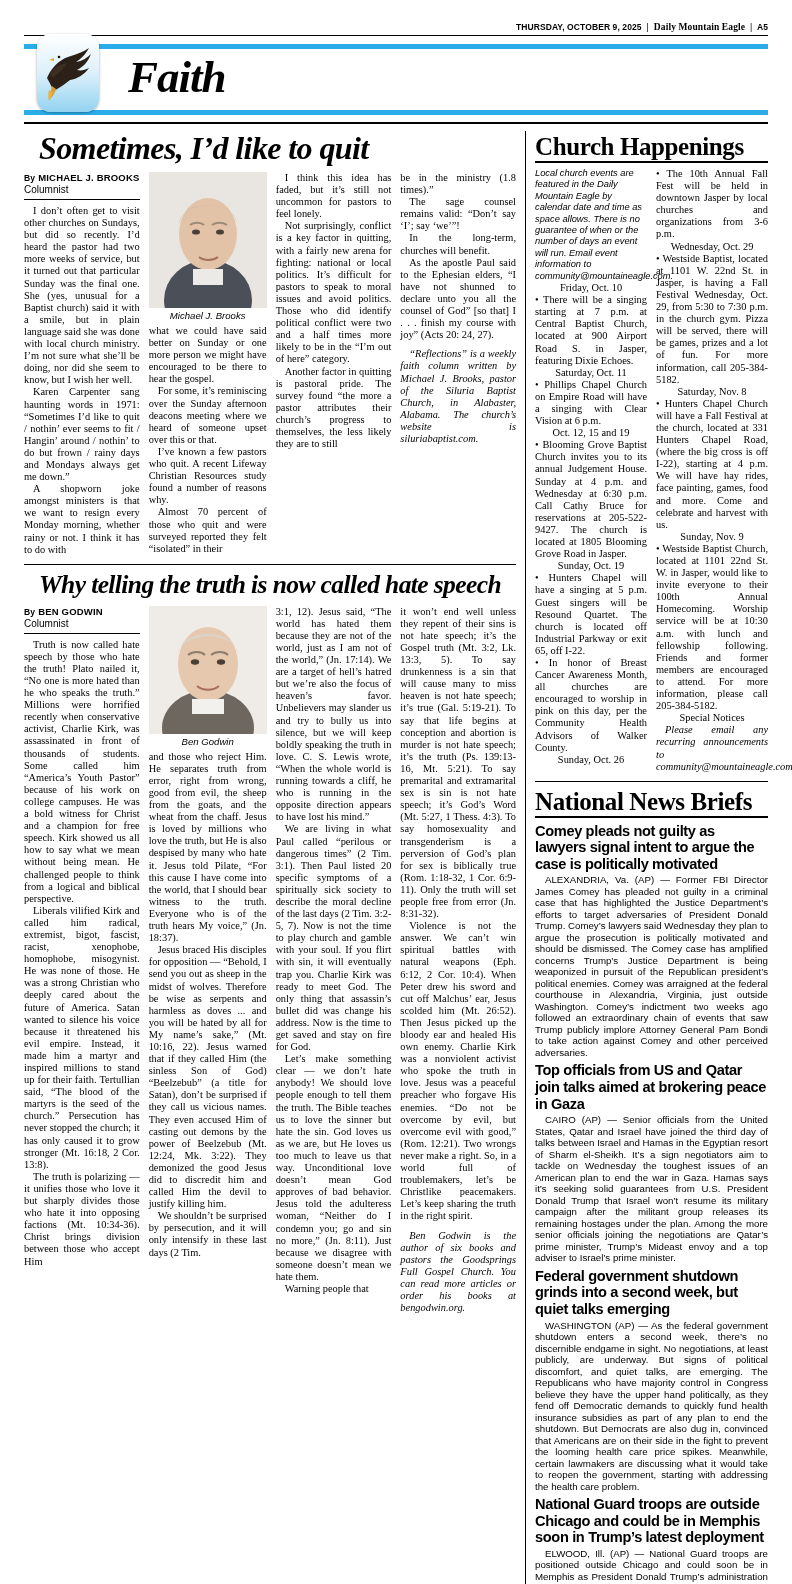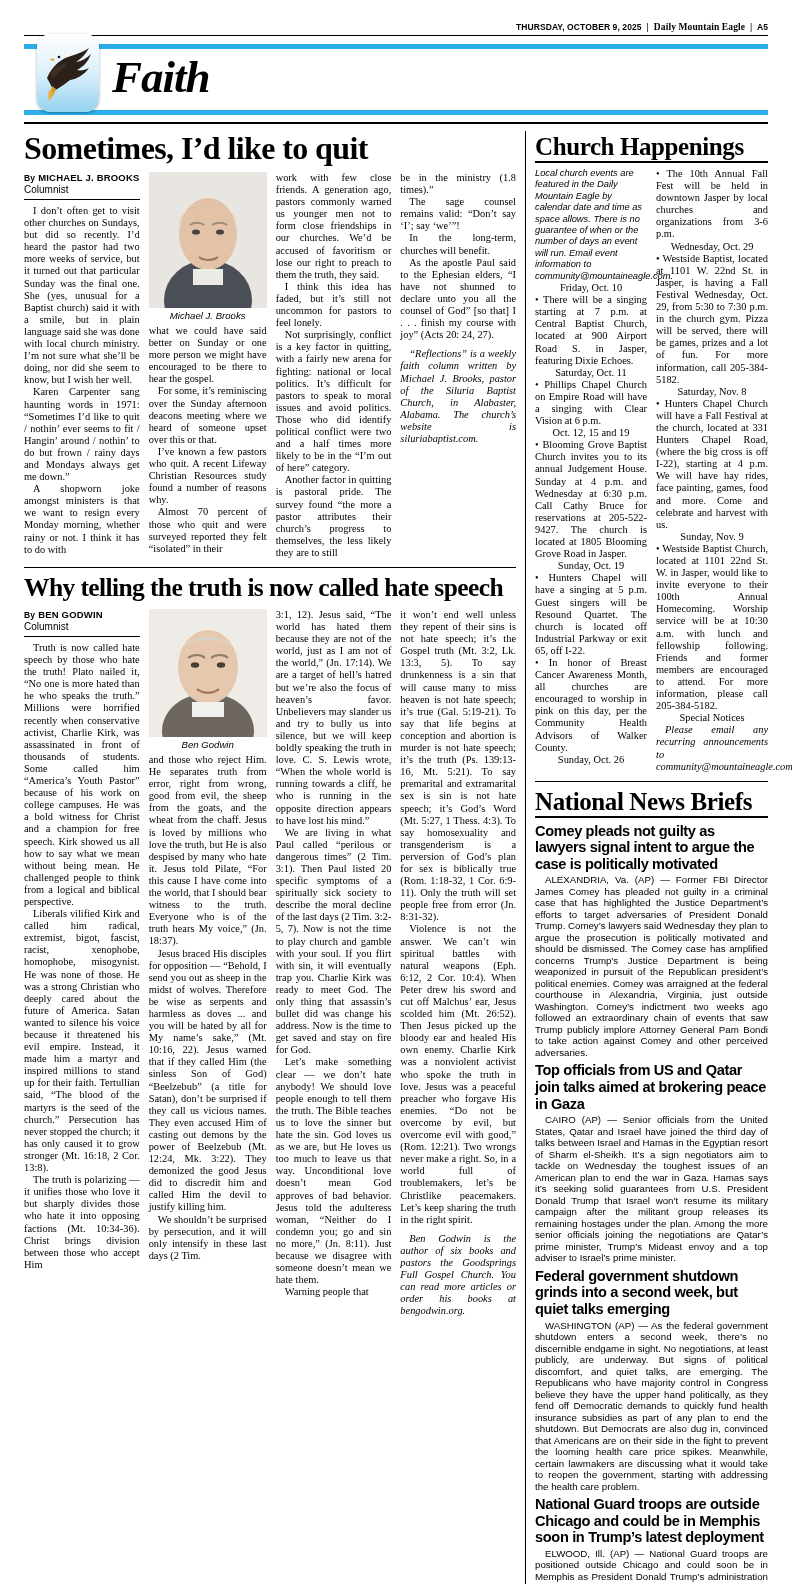--- a/index.html
+++ b/index.html
@@ -34,38 +34,38 @@
   .flag-bar-top { top: 2px; }
   .flag-bar-bot { bottom: 3px; }
   .flag-logo {
     position:absolute; left: 13px; top: -8px;
     width: 62px; height: 78px; border-radius: 14px;
     background: linear-gradient(#ffffff 0%, #dff1fb 45%, #9fd8f4 100%);
     box-shadow: 0 1px 3px rgba(0,0,0,.35);
     overflow:hidden;
   }
   .flag-title {
-    position:absolute; left: 88px; top: 9px;
+    position:absolute; left: 104px; top: 9px;
     font-family: "Liberation Serif", serif;
     font-weight: bold; font-style: italic;
     font-size: 45px; line-height: 52px; letter-spacing: -1px;
   }
   .flag-underline { border-top: 2.5px solid #000; margin-top: 2px; }
 
   
   .grid { display:flex; gap: 0; margin-top: 7px; }
   .left-zone { width: 492px; }
   .vrule { width: 1px; background:#000; margin: 0 9px; align-self: stretch; }
   .right-zone { width: 234px; }
 
   
   h1.story-head {
     font-family: "Liberation Serif", serif;
     font-weight: bold; font-size: 32px; line-height: 34px;
-    letter-spacing: -0.6px; margin: 0 0 7px 0;
+    letter-spacing: -0.6px; margin: 0 0 7px 15px; font-style: italic;
   }
   h1.story-head.smaller { font-size: 25.5px; line-height: 28px; }
 
   .byline { font-family:"Liberation Sans", sans-serif; font-size: 9.5px; font-weight: bold; letter-spacing:.2px;}
   .byline .by { font-size:8.5px; }
   .byrole { font-family:"Liberation Sans", sans-serif; font-size: 10px; margin-top:1px; }
   .byrule { border-top: 1px solid #000; margin: 4px 0 5px 0; width: 100%; }
 
   .cols3 { display:flex; gap: 9px; }
   .col { width: 118px; }
@@ -190,21 +190,20 @@
             <div class="photo-cap">Michael J. Brooks</div>
             <div class="body-text">
               <p class="noindent">what we could have said better on Sunday or one more person we might have encouraged to be there to hear the gospel.</p>
               <p>For some, it’s reminiscing over the Sunday afternoon deacons meeting where we heard of someone upset over this or that.</p>
               <p>I’ve known a few pastors who quit. A recent Lifeway Christian Resources study found a number of reasons why.</p>
               <p>Almost 70 percent of those who quit and were surveyed reported they felt “isolated” in their</p>
             </div>
           </div>
           <div class="col">
             <div class="body-text">
-              <p class="noindent">work with few close friends. A generation ago, pastors commonly warned us younger men not to form close friendships in our churches. We’d be accused of favoritism or lose our right to preach to them the truth, they said.</p>
               <p>I think this idea has faded, but it’s still not uncommon for pastors to feel lonely.</p>
               <p>Not surprisingly, conflict is a key factor in quitting, with a fairly new arena for fighting: national or local politics. It’s difficult for pastors to speak to moral issues and avoid politics. Those who did identify political conflict were two and a half times more likely to be in the “I’m out of here” category.</p>
               <p>Another factor in quitting is pastoral pride. The survey found “the more a pastor attributes their church’s progress to themselves, the less likely they are to still</p>
             </div>
           </div>
           <div class="col">
             <div class="body-text">
               <p class="noindent">be in the ministry (1.8 times).”</p>
               <p>The sage counsel remains valid: “Don’t say ‘I’; say ‘we’”!</p>
               <p>In the long-term, churches will benefit.</p>

